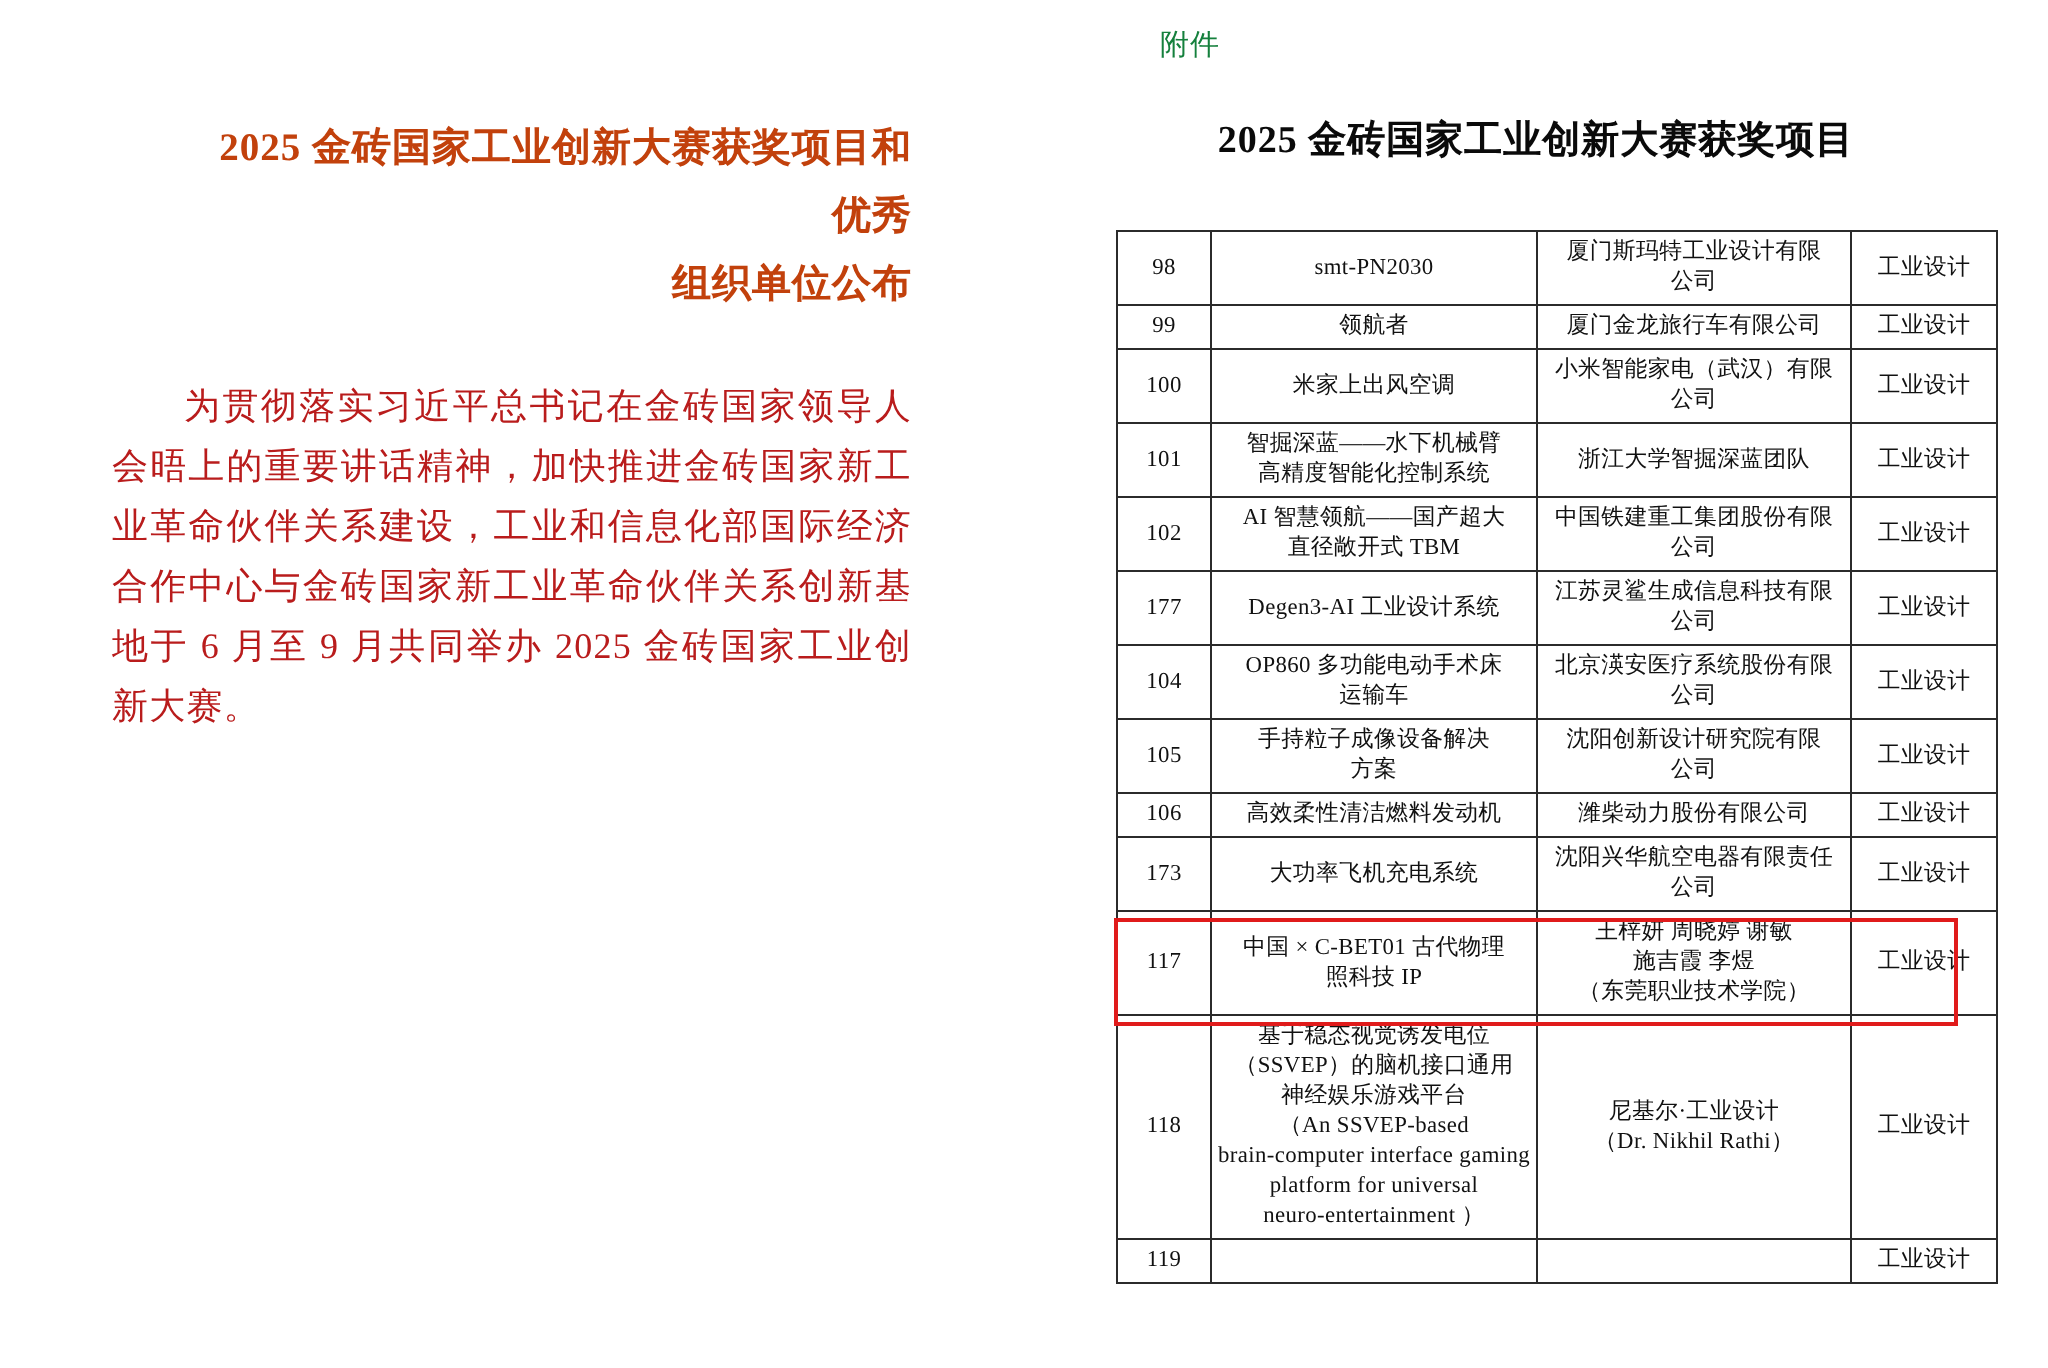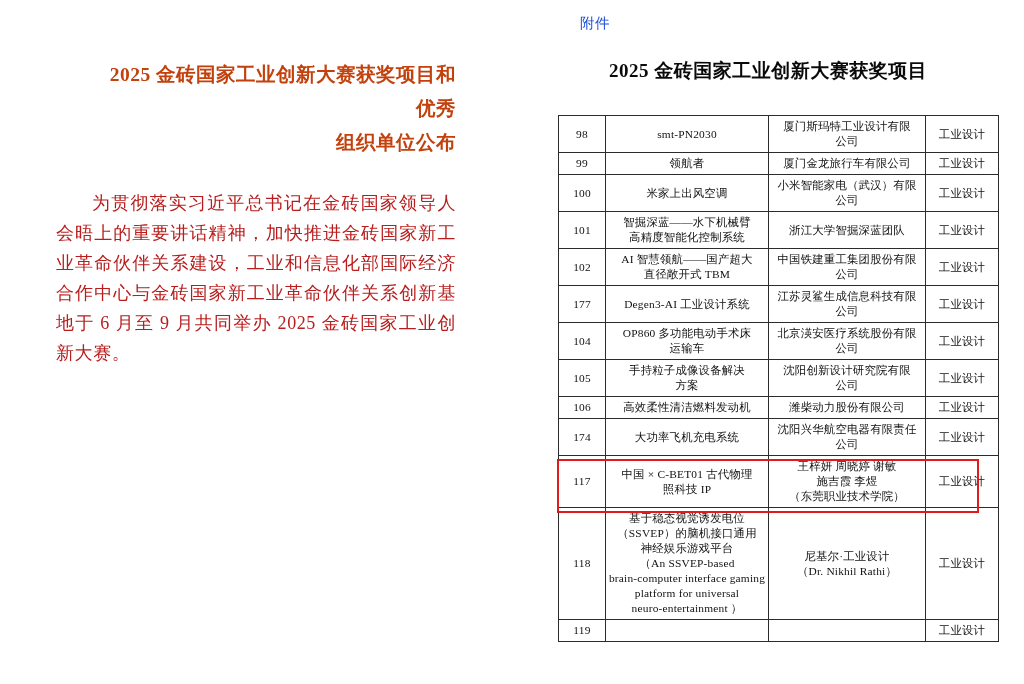--- a/index.html
+++ b/index.html
@@ -67,21 +67,21 @@
   .right-doc {
     width: 512px;
     height: 684px;
     position: relative;
     box-sizing: border-box;
     padding: 8px 46px 0 46px;
   }
   .attach-label {
     font-size: 14.5px;
     line-height: 22px;
-    color: #1d4ed8;
+    color: #15803d;
     margin-left: 22px;
     margin-top: 4px;
     letter-spacing: 0.5px;
   }
   .right-title {
     text-align: center;
     font-weight: bold;
     font-size: 19px;
     line-height: 33px;
     letter-spacing: 0.5px;
@@ -242,21 +242,21 @@
             <td class="col-no">106</td>
             <td class="col-project">
               <span class="cell-sub">高效柔性清洁燃料发动机</span>
             </td>
             <td class="col-org">
               <span class="cell-sub">潍柴动力股份有限公司</span>
             </td>
             <td class="col-track">工业设计</td>
           </tr>
           <tr>
-            <td class="col-no">174</td>
+            <td class="col-no">173</td>
             <td class="col-project">
               <span class="cell-sub">大功率飞机充电系统</span>
             </td>
             <td class="col-org">
               <span class="cell-sub">沈阳兴华航空电器有限责任</span>
               <span class="cell-sub">公司</span>
             </td>
             <td class="col-track">工业设计</td>
           </tr>
           <tr>

